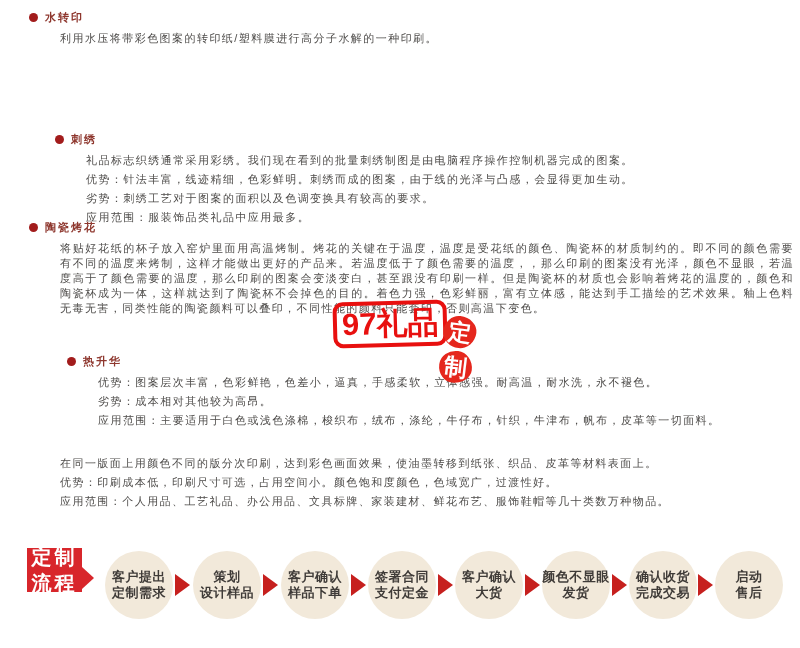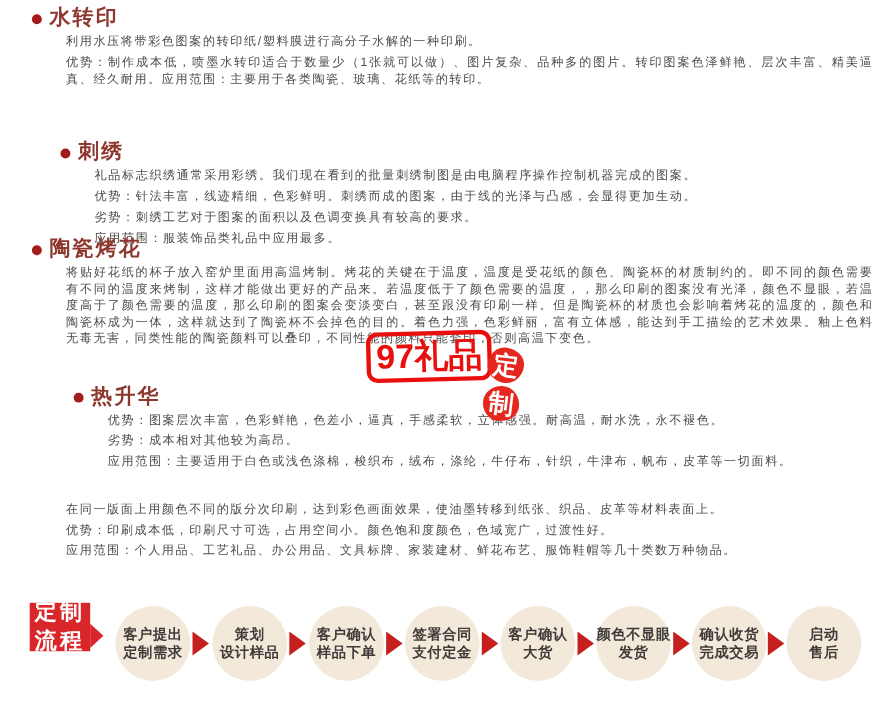--- a/index.html
+++ b/index.html
@@ -5,21 +5,21 @@
   html,body{margin:0;padding:0;background:#fff;}
   .page{
     position:relative;width:800px;height:648px;overflow:hidden;background:#ffffff;
     font-family:"Liberation Sans",sans-serif;
   }
   
   .sec{position:absolute;left:0;width:800px;}
   .sec-head{display:flex;align-items:center;gap:7px;margin-left:29px;}
   .bullet{width:9px;height:9px;border-radius:50%;background:#a21c1c;flex:0 0 auto;}
   .sec-title{
-    margin:0;font-size:19px;font-weight:bold;color:#8e372e;letter-spacing:2px;line-height:18px;
+    margin:0;font-size:11px;font-weight:bold;color:#8e372e;letter-spacing:2px;line-height:18px;
   }
   .sec-body{margin:5px 0 0 56px;width:742px;}
   .sec-body p{
     margin:4px;font-size:11px;line-height:15px;letter-spacing:1.45px;color:#4e4c4a;
     text-align:justify;text-justify:inter-ideograph;
   }
   
   .wm-logo{
     position:absolute;left:333px;top:301px;z-index:6;pointer-events:none;
     border:4px solid #e8100f;border-radius:10px;padding:1px 5px;
@@ -66,21 +66,20 @@
 <div class="page">
 
   <div id="sections">
       <section class="sec" style="top: 8px;">
         <div class="sec-head">
           <span class="bullet"></span>
           <h3 class="sec-title">水转印</h3>
         </div>
         <div class="sec-body">
           <p>利用水压将带彩色图案的转印纸/塑料膜进行高分子水解的一种印刷。</p>
-          <p>优势：制作成本低，喷墨水转印适合于数量少（1张就可以做）、图片复杂、品种多的图片。转印图案色泽鲜艳、层次丰富、精美逼真、经久耐用。应用范围：主要用于各类陶瓷、玻璃、花纸等的转印。</p>
         </div>
       </section>
       <section class="sec" style="top: 130px; padding-left: 26px;">
         <div class="sec-head">
           <span class="bullet"></span>
           <h3 class="sec-title">刺绣</h3>
         </div>
         <div class="sec-body">
           <p>礼品标志织绣通常采用彩绣。我们现在看到的批量刺绣制图是由电脑程序操作控制机器完成的图案。</p>
           <p>优势：针法丰富，线迹精细，色彩鲜明。刺绣而成的图案，由于线的光泽与凸感，会显得更加生动。</p>

